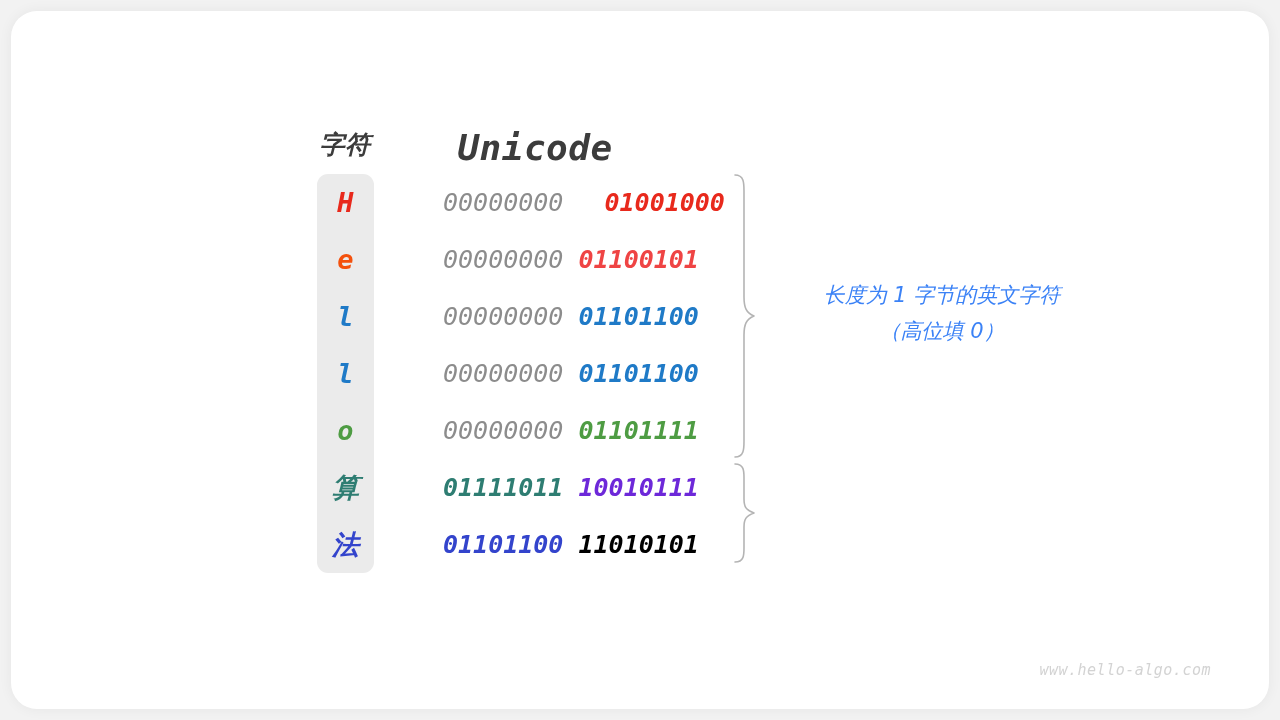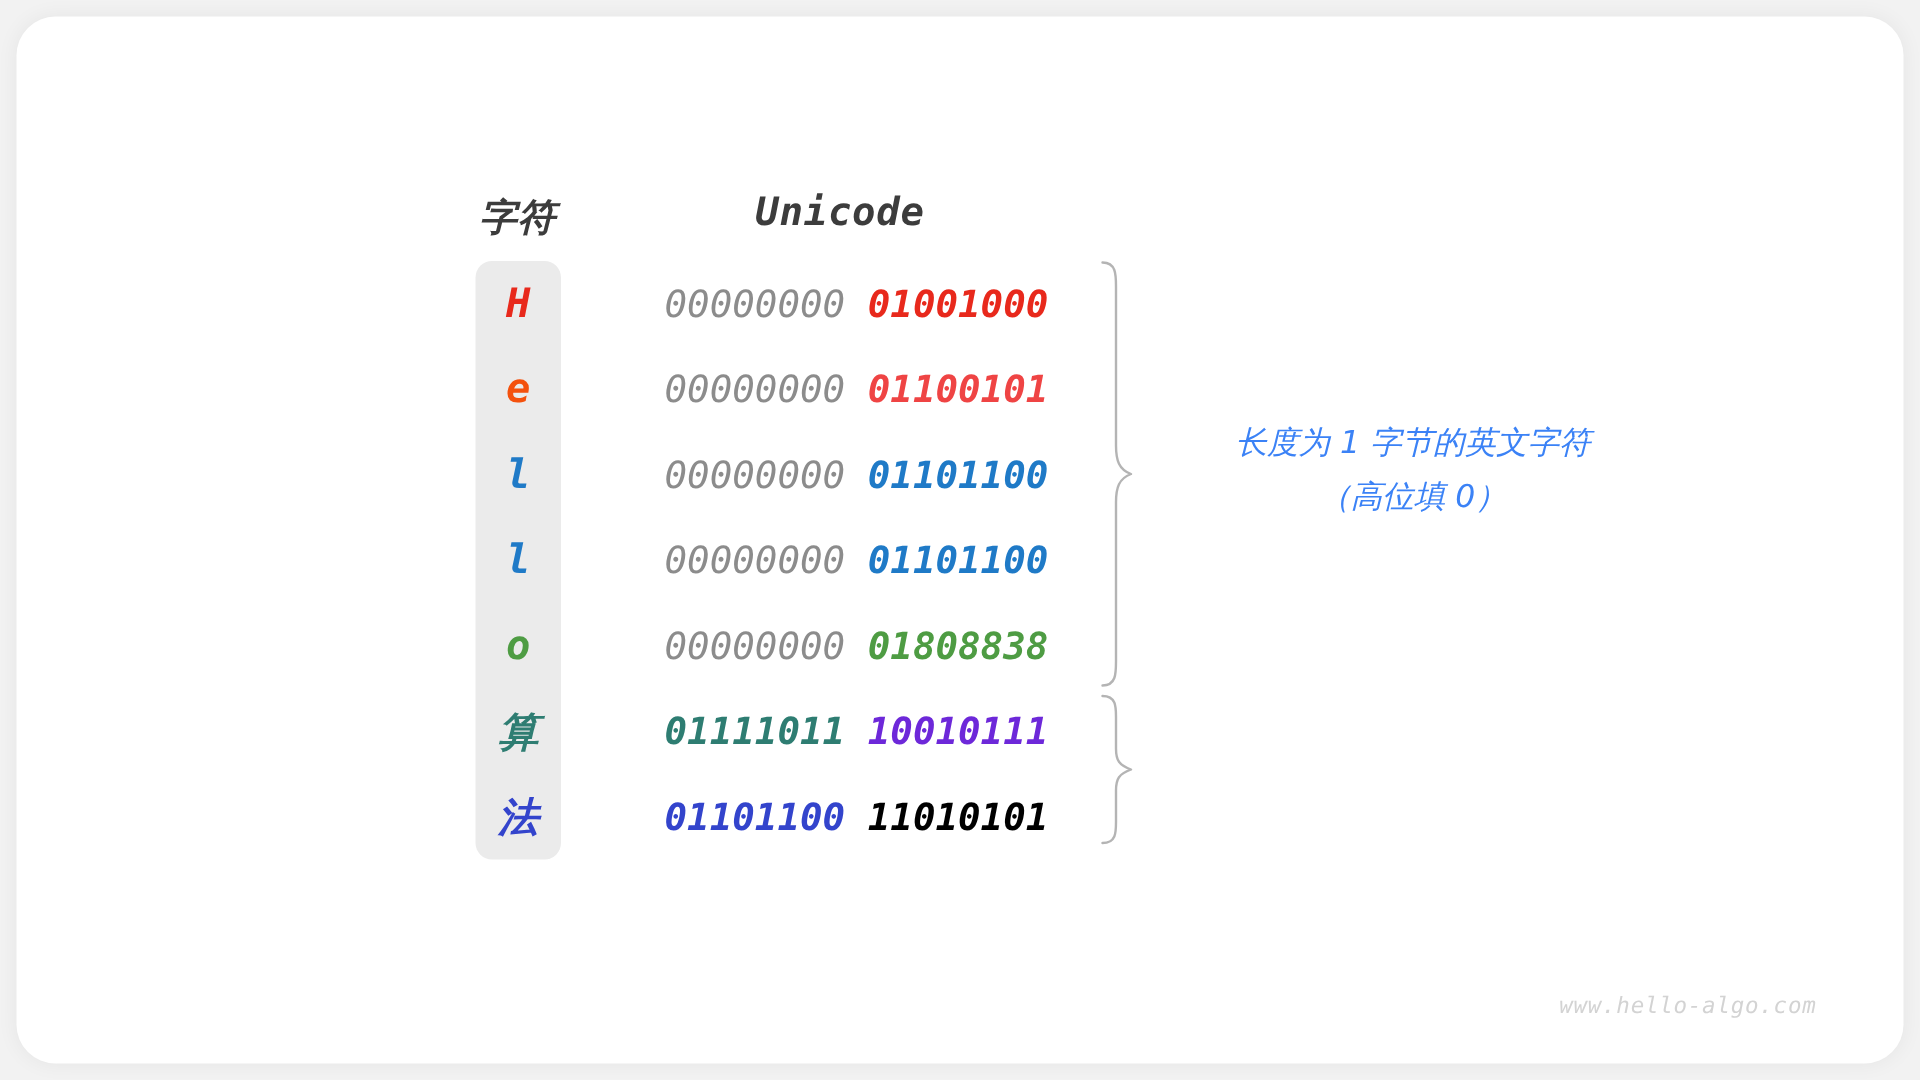--- a/index.html
+++ b/index.html
@@ -43,25 +43,25 @@
   }
   #header-char {
     left: 334px;
     top: 117px;
     transform: translateX(-50%);
     font-family: "DejaVu Sans", sans-serif;
     font-size: 25px;
     letter-spacing: 0.5px;
   }
   #header-unicode {
-    left: 549px;
+    left: 524px;
     top: 116px;
     transform: translateX(-50%);
     font-family: "DejaVu Sans Mono", monospace;
-    font-size: 26px;
+    font-size: 36px;
     letter-spacing: 0.5px;
   }
 
   
   #char-column {
     position: absolute;
     left: 306px;
     top: 163px;
     width: 57px;
     height: 399px;
@@ -160,37 +160,37 @@
 
     <div class="col-header" id="header-char">字符</div>
 
     <div class="col-header" id="header-unicode">Unicode</div>
 
     <div id="char-column"></div>
 
     <div id="rows-container">
         <div class="row" style="top: 163px;">
           <div class="char-cell" style="color: rgb(232, 41, 28);">H</div>
-          <div class="bits-cell"><span class="bits-high" style="color: rgb(140, 140, 140);">00000000</span><span class="bits-sep"> </span><span class="bits-low" style="color: rgb(232, 41, 28);">01001000</span></div>
+          <div class="bits-cell"><span class="bits-high" style="color: rgb(140, 140, 140);">00000000</span><span class="bits-sep"> </span><span class="bits-low" style="color: rgb(232, 41, 28); margin-left: 26px;">01001000</span></div>
         </div>
         <div class="row" style="top: 220px;">
           <div class="char-cell" style="color: rgb(244, 81, 13);">e</div>
           <div class="bits-cell"><span class="bits-high" style="color: rgb(140, 140, 140);">00000000</span><span class="bits-sep"> </span><span class="bits-low" style="color: #ef4444;">01100101</span></div>
         </div>
         <div class="row" style="top: 277px;">
           <div class="char-cell" style="color: rgb(31, 122, 199);">l</div>
           <div class="bits-cell"><span class="bits-high" style="color: rgb(140, 140, 140);">00000000</span><span class="bits-sep"> </span><span class="bits-low" style="color: rgb(31, 122, 199);">01101100</span></div>
         </div>
         <div class="row" style="top: 334px;">
           <div class="char-cell" style="color: rgb(31, 122, 199);">l</div>
           <div class="bits-cell"><span class="bits-high" style="color: rgb(140, 140, 140);">00000000</span><span class="bits-sep"> </span><span class="bits-low" style="color: rgb(31, 122, 199);">01101100</span></div>
         </div>
         <div class="row" style="top: 391px;">
           <div class="char-cell" style="color: rgb(78, 156, 67);">o</div>
-          <div class="bits-cell"><span class="bits-high" style="color: rgb(140, 140, 140);">00000000</span><span class="bits-sep"> </span><span class="bits-low" style="color: rgb(78, 156, 67);">01808838</span></div>
+          <div class="bits-cell"><span class="bits-high" style="color: rgb(140, 140, 140);">00000000</span><span class="bits-sep"> </span><span class="bits-low" style="color: rgb(78, 156, 67);">01101111</span></div>
         </div>
         <div class="row" style="top: 448px;">
           <div class="char-cell cjk" style="color: rgb(46, 125, 114);">算</div>
           <div class="bits-cell"><span class="bits-high strong" style="color: rgb(46, 125, 114);">01111011</span><span class="bits-sep"> </span><span class="bits-low" style="color: #6d28d9;">10010111</span></div>
         </div>
         <div class="row" style="top: 505px;">
           <div class="char-cell cjk" style="color: rgb(51, 68, 204);">法</div>
           <div class="bits-cell"><span class="bits-high strong" style="color: rgb(51, 68, 204);">01101100</span><span class="bits-sep"> </span><span class="bits-low" style="color: #000000;">11010101</span></div>
         </div>
       </div>

